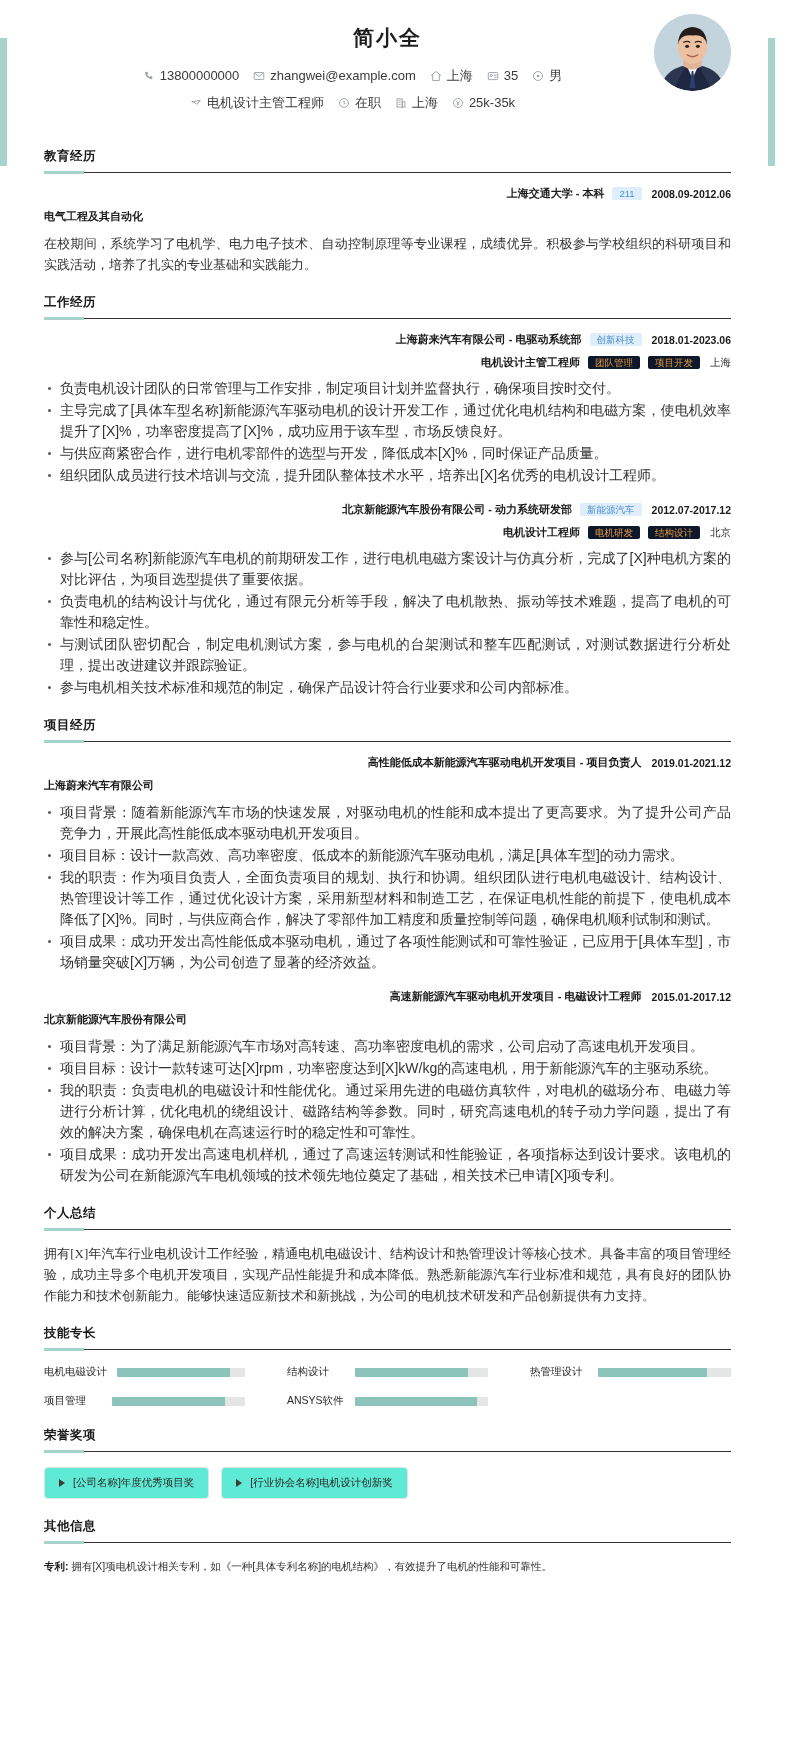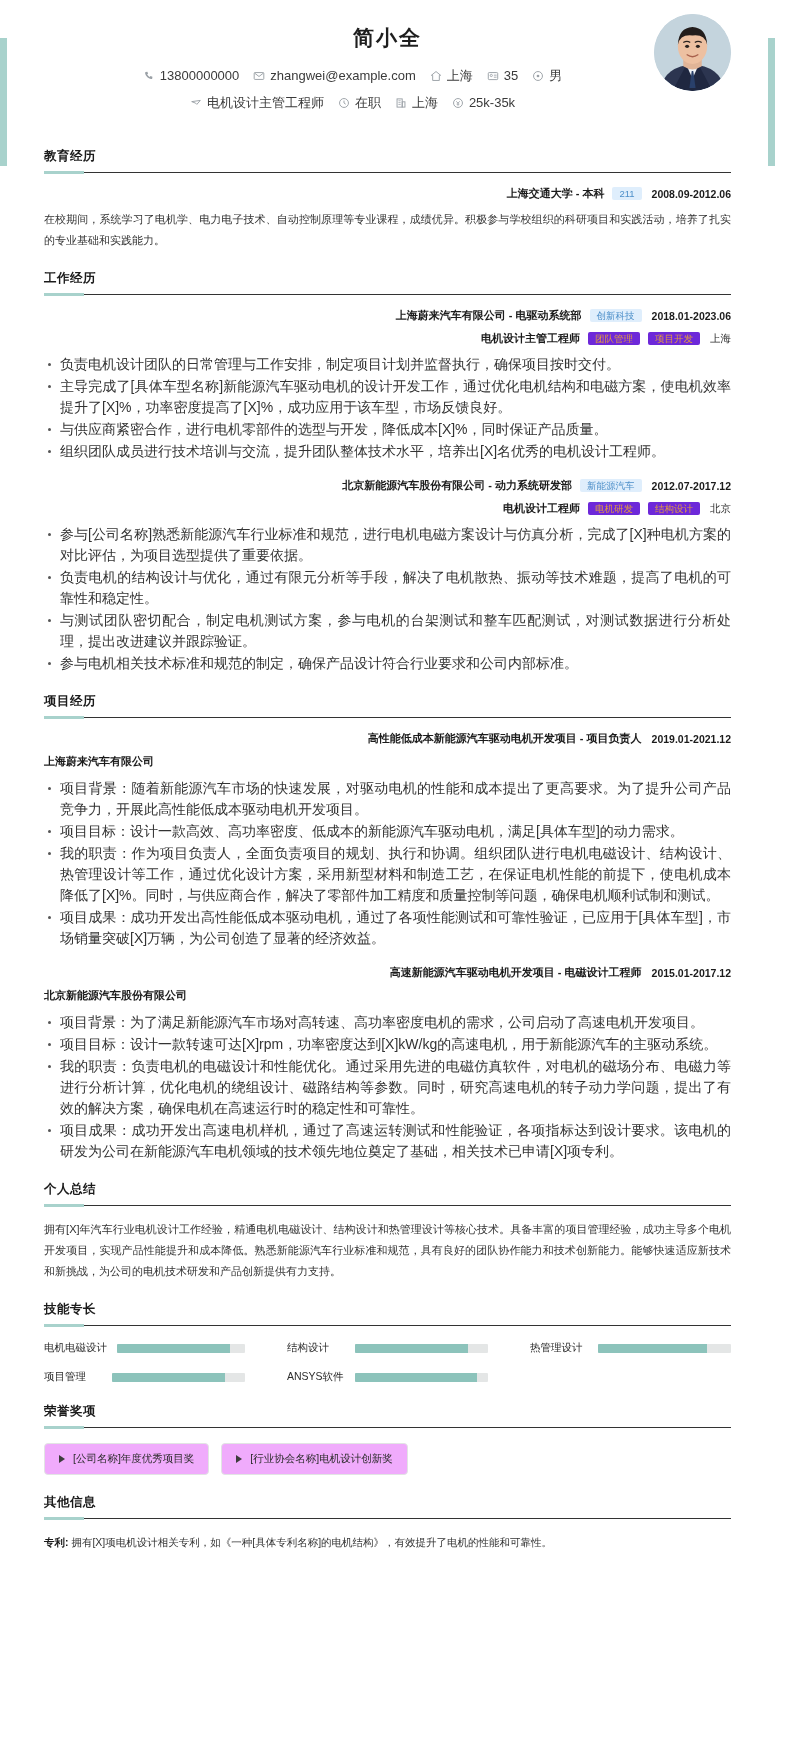--- a/index.html
+++ b/index.html
@@ -111,28 +111,29 @@
 
   .tag {
     display: inline-block;
     font-size: 9.5px;
     padding: 0 7px;
     border-radius: 2px;
     line-height: 13px;
     white-space: nowrap;
   }
   .tag.blue   { background: #dfeefc; color: #4d8fc9; }
-  .tag.orange { background: #6d28d9; color: #e09a43; }
+  .tag.orange { background: #0f172a; color: #e09a43; }
 
   .para {
-    font-size: 11px;
+    font-size: 13px;
     line-height: 21px;
     color: #333333;
     text-align: justify;
     margin-bottom: 4px;
+    font-family: Liberation Serif, serif;
   }
   ul.bullets { list-style: none; margin: 0 0 2px 0; padding: 0; }
   ul.bullets li {
     position: relative;
     font-size: 14px;
     line-height: 21px;
     color: #333333;
     padding-left: 16px;
     text-align: justify;
     margin-bottom: 1px;
@@ -186,21 +187,21 @@
   .awards { display: flex; flex-wrap: wrap; gap: 12px; padding-top: 2px; }
   .award {
     display: inline-flex;
     align-items: center;
     gap: 8px;
     border: 1px solid #e2e4e4;
     border-radius: 4px;
     padding: 8px 14px;
     font-size: 10.5px;
     color: #2b2b2b;
-    background: #f0abfc;
+    background: #5eead4;
     white-space: nowrap;
   }
   .tri {
     width: 0; height: 0;
     border-left: 6px solid #3c3c3c;
     border-top: 4px solid transparent;
     border-bottom: 4px solid transparent;
     flex: none;
   }
 
@@ -336,20 +337,21 @@
       <div class="sec-head">教育经历</div>
       <div id="edu-list">
           <div class="entry">
             <div class="row">
               <div class="row-left">
                 <span class="t-strong">上海交通大学 - 本科</span>
                 <span class="tag blue">211</span>
               </div>
               <span class="t-date">2008.09-2012.06</span>
             </div>
+            <div class="t-sub">电气工程及其自动化</div>
             <div class="para">在校期间，系统学习了电机学、电力电子技术、自动控制原理等专业课程，成绩优异。积极参与学校组织的科研项目和实践活动，培养了扎实的专业基础和实践能力。</div>
           </div>
         </div>
     </div>
 
     <div class="section">
       <div class="sec-head">工作经历</div>
       <div id="work-list">
           <div class="entry">
             <div class="row">
@@ -384,21 +386,21 @@
             </div>
             <div class="row">
               <div class="row-left">
                 <span class="t-strong">电机设计工程师</span>
                 <span class="tag orange">电机研发</span>
                 <span class="tag orange">结构设计</span>
               </div>
               <span class="t-loc">北京</span>
             </div>
             <ul class="bullets">
-              <li>参与[公司名称]熟悉新能源汽车行业标准和规范，进行电机电磁方案设计与仿真分析，完成了[X]种电机方案的对比评估，为项目选型提供了重要依据。</li>
+              <li>参与[公司名称]新能源汽车电机的前期研发工作，进行电机电磁方案设计与仿真分析，完成了[X]种电机方案的对比评估，为项目选型提供了重要依据。</li>
               <li>负责电机的结构设计与优化，通过有限元分析等手段，解决了电机散热、振动等技术难题，提高了电机的可靠性和稳定性。</li>
               <li>与测试团队密切配合，制定电机测试方案，参与电机的台架测试和整车匹配测试，对测试数据进行分析处理，提出改进建议并跟踪验证。</li>
               <li>参与电机相关技术标准和规范的制定，确保产品设计符合行业要求和公司内部标准。</li>
             </ul>
           </div>
         </div>
     </div>
 
     <div class="section">
       <div class="sec-head">项目经历</div>

